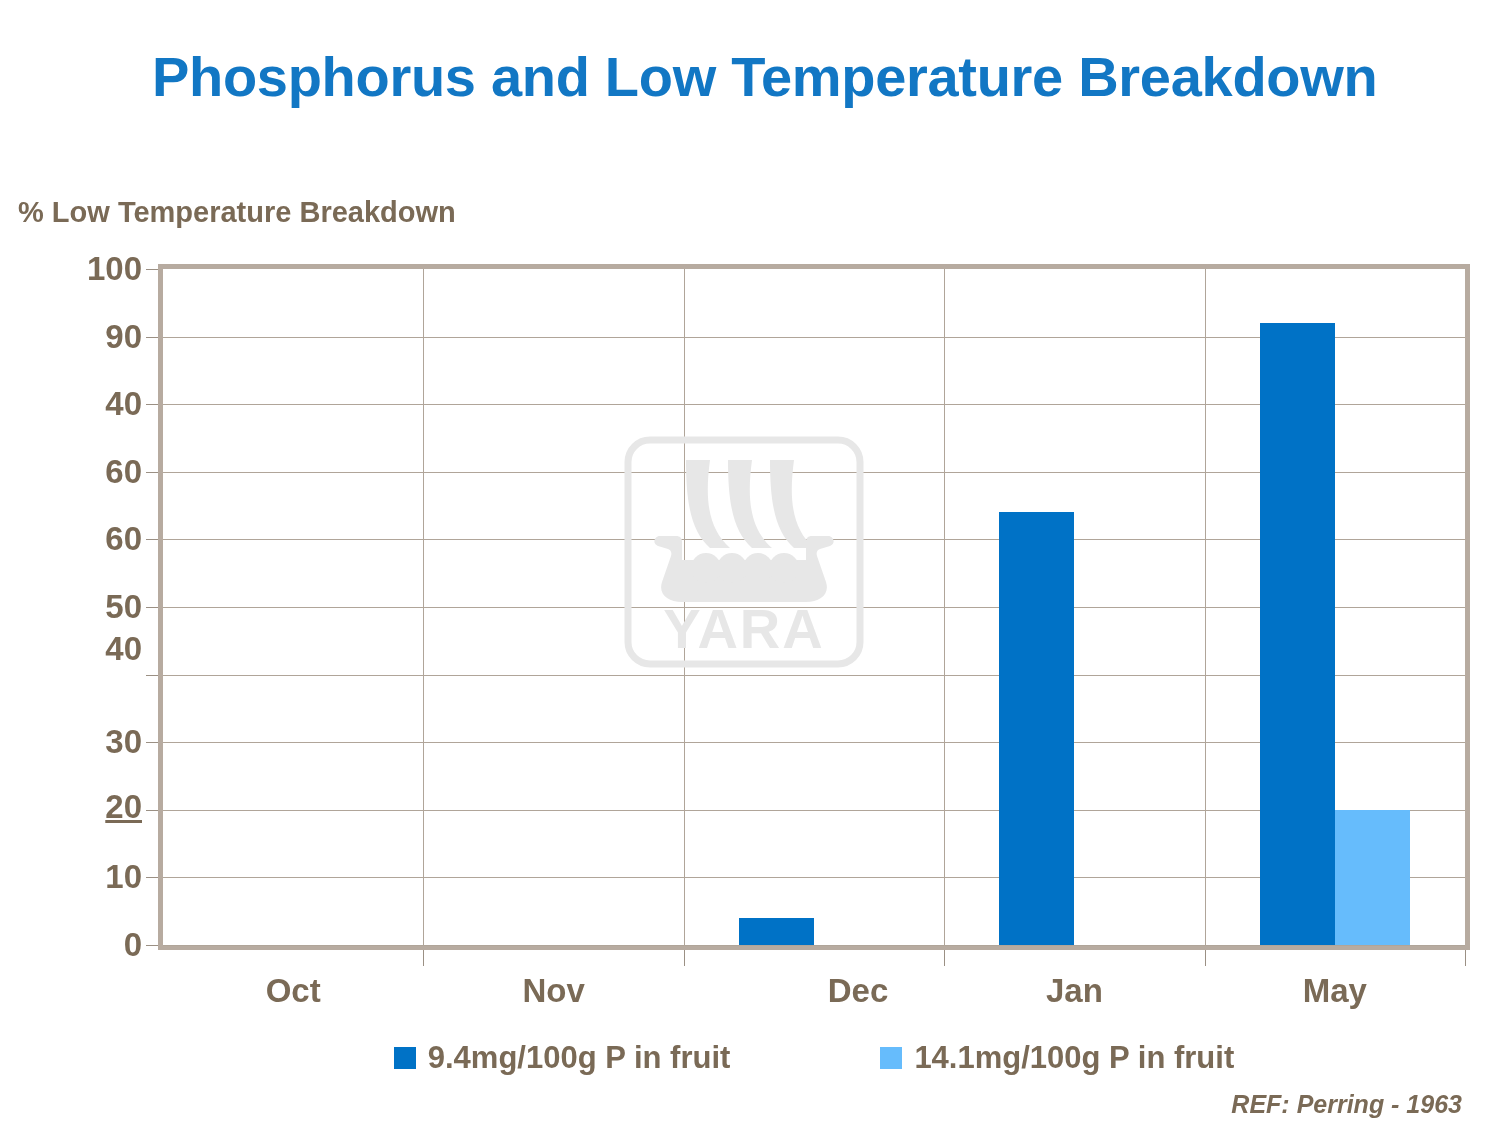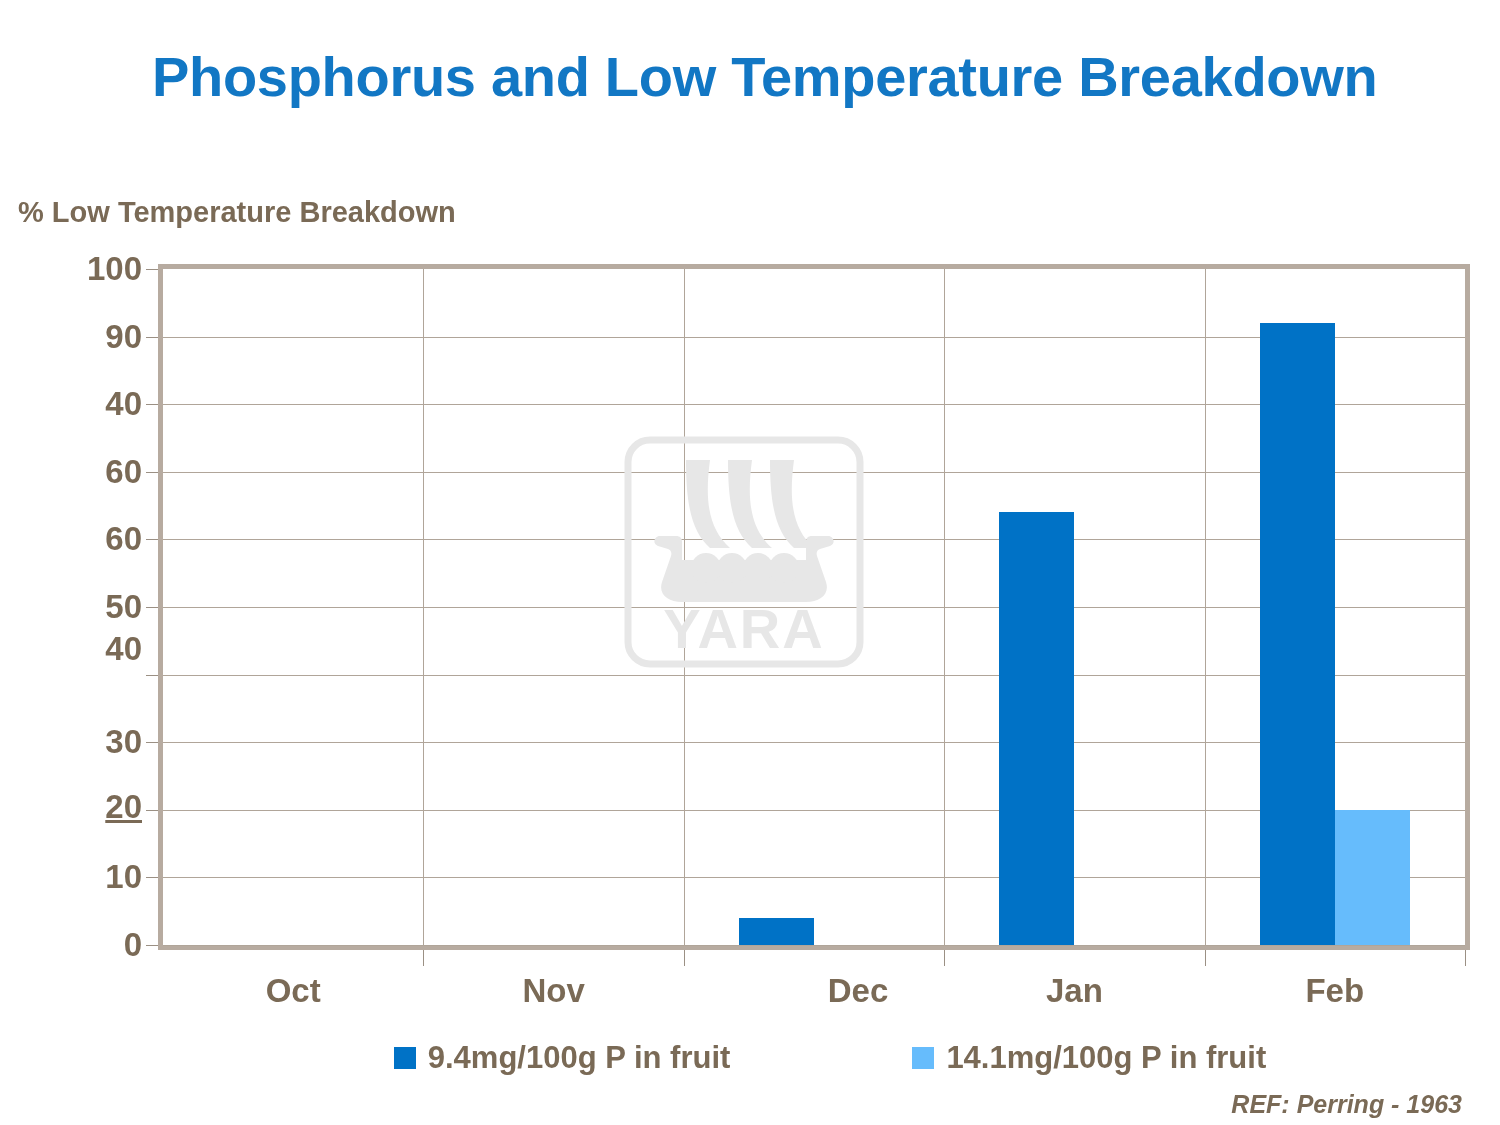--- a/index.html
+++ b/index.html
@@ -140,21 +140,20 @@
     width: 1312px;
     display: flex;
     justify-content: center;
     align-items: center;
     gap: 150px;
   }
   .legend-item {
     display: flex;
     align-items: center;
     gap: 12px;
-    margin-left: 32px;
   }
   .legend-swatch {
     width: 22px;
     height: 22px;
     flex: 0 0 auto;
   }
   .legend-swatch.series-a { background: #0072c6; }
   .legend-swatch.series-b { background: #66bcfc; }
   .legend-label {
     font-size: 31px;
@@ -267,21 +266,21 @@
     <div class="ytick-label" style="top: 945px;">0</div>
     <div class="xtick-mark" style="left: 423.4px;"></div>
     <div class="xtick-mark" style="left: 683.8px;"></div>
     <div class="xtick-mark" style="left: 944.2px;"></div>
     <div class="xtick-mark" style="left: 1204.6px;"></div>
     <div class="xtick-mark" style="left: 1465px;"></div>
     <div class="xtick-label" style="left: 293.2px;">Oct</div>
     <div class="xtick-label" style="left: 553.6px;">Nov</div>
     <div class="xtick-label" style="left: 814px; margin-left: 44px;">Dec</div>
     <div class="xtick-label" style="left: 1074.4px;">Jan</div>
-    <div class="xtick-label" style="left: 1334.8px;">Feb</div>
+    <div class="xtick-label" style="left: 1334.8px;">May</div>
   </div>
 
 <div id="legend">
     <div class="legend-item">
       <span class="legend-swatch series-a" style="background: rgb(0, 114, 198);"></span>
       <span class="legend-label">9.4mg/100g P in fruit</span>
     </div>
     <div class="legend-item">
       <span class="legend-swatch series-b" style="background: rgb(102, 188, 252);"></span>
       <span class="legend-label">14.1mg/100g P in fruit</span>

